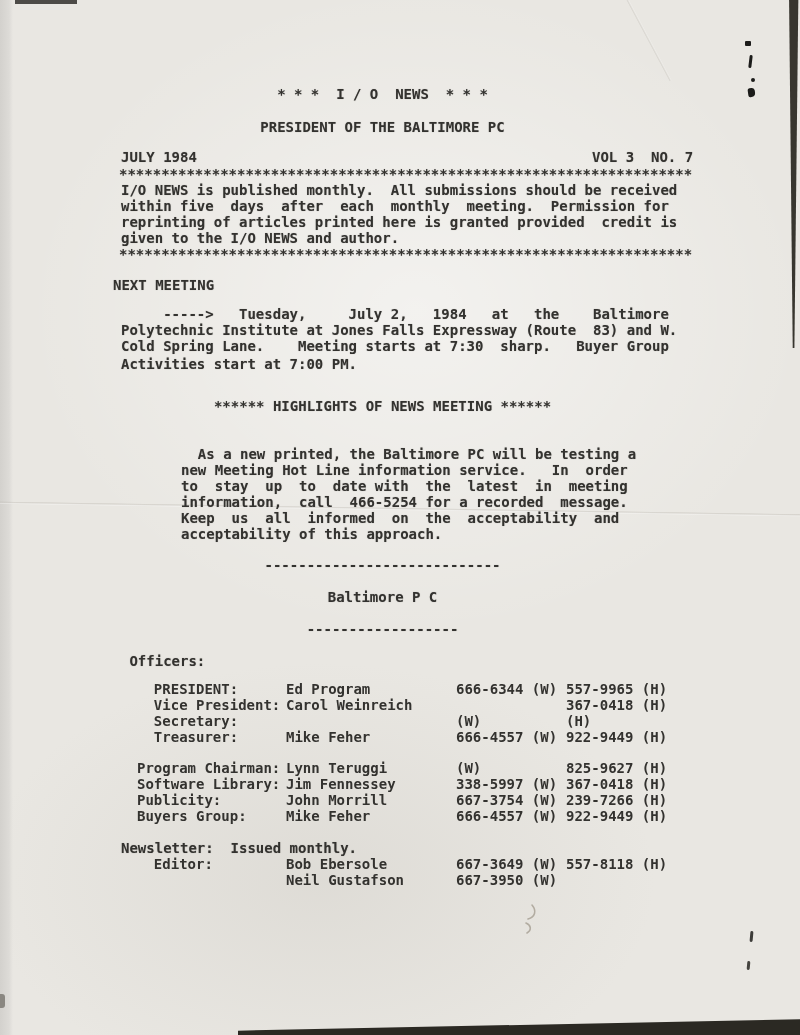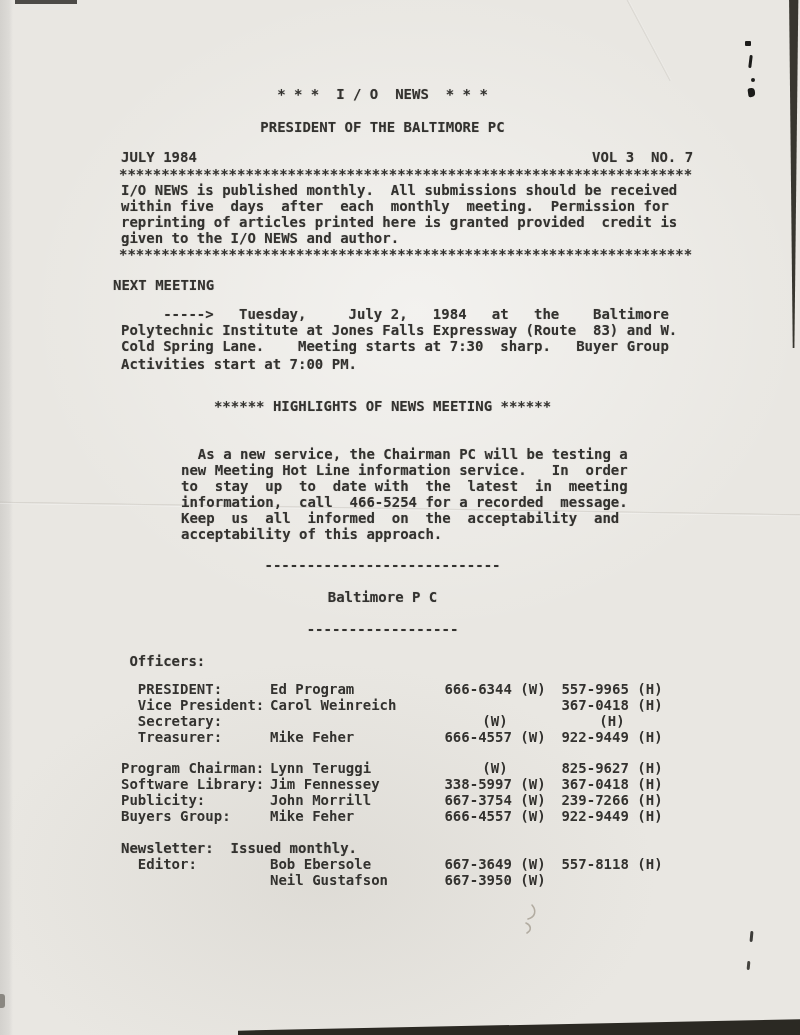--- a/index.html
+++ b/index.html
@@ -14,22 +14,22 @@
   }
   .txt{position:absolute;white-space:pre;letter-spacing:0px;
        text-shadow:0 0 1px rgba(60,58,54,.35);}
   .col{left:121px;width:573px;}
   .center{text-align:center;padding-right:50px;box-sizing:border-box;}
   .rule{position:absolute;white-space:pre;text-shadow:0 0 1px rgba(60,58,54,.35);}
 
   
   .crow{position:absolute;left:121px;width:580px;display:grid;
         grid-template-columns:149px 170px 110px 124px;}
-  .crow span{white-space:pre;display:block;}
-  .crow .num{text-align:center;}
+  .crow span{white-space:pre;display:block;margin-left:16px;}
+  .crow .num{text-align:left;}
 
   
   .strip-left{position:absolute;left:0;top:0;width:13px;height:1035px;
         background:linear-gradient(90deg,#d3d1cd 0%,#dddbd7 70%,rgba(221,219,215,0) 100%);}
   .bar-topleft{position:absolute;left:15px;top:0;width:62px;height:4px;background:#4d4b47;}
   .edge-right{position:absolute;left:786px;top:0;width:14px;height:348px;
         background:#38362f;clip-path:polygon(22% 0,88% 0,60% 100%,48% 100%);}
   .edge-bottom{position:absolute;left:238px;top:1017px;width:562px;height:18px;
         background:#2b2923;clip-path:polygon(0 76%,100% 12%,100% 100%,0 100%);}
   .corner-bl{position:absolute;left:0;top:994px;width:5px;height:14px;background:#8a8781;border-radius:0 3px 3px 0;}
@@ -79,21 +79,21 @@
 <div class="txt" style="left:121px;top:230px">given to the I/O NEWS and author.</div>
 <div class="rule" style="left:119px;top:246px">********************************************************************</div>
 
 <div class="txt" style="left:113px;top:277px">NEXT MEETING</div>
 <div class="txt" style="left:121px;top:306px">     -----&gt;   Tuesday,     July 2,   1984   at   the    Baltimore</div>
 <div class="txt" style="left:121px;top:322px">Polytechnic Institute at Jones Falls Expressway (Route  83) and W.</div>
 <div class="txt" style="left:121px;top:338px">Cold Spring Lane.    Meeting starts at 7:30  sharp.   Buyer Group</div>
 <div class="txt" style="left:121px;top:356px">Activities start at 7:00 PM.</div>
 
 <div class="txt col center" style="top:398px">****** HIGHLIGHTS OF NEWS MEETING ******</div>
-<div class="txt" style="left:181px;top:446px">  As a new service, the Chairman PC will be testing a</div>
+<div class="txt" style="left:181px;top:446px">  As a new printed, the Baltimore PC will be testing a</div>
 <div class="txt" style="left:181px;top:462px">new Meeting Hot Line information service.   In  order</div>
 <div class="txt" style="left:181px;top:478px">to  stay  up  to  date with  the  latest  in  meeting</div>
 <div class="txt" style="left:181px;top:494px">information,  call  466-5254 for a recorded  message.</div>
 <div class="txt" style="left:181px;top:510px">Keep  us  all  informed  on  the  acceptability  and</div>
 <div class="txt" style="left:181px;top:526px">acceptability of this approach.</div>
 
 <div class="txt col center" style="top:557px">----------------------------</div>
 <div class="txt col center" style="top:589px">Baltimore P C</div>
 <div class="txt col center" style="top:621px">------------------</div>
 

